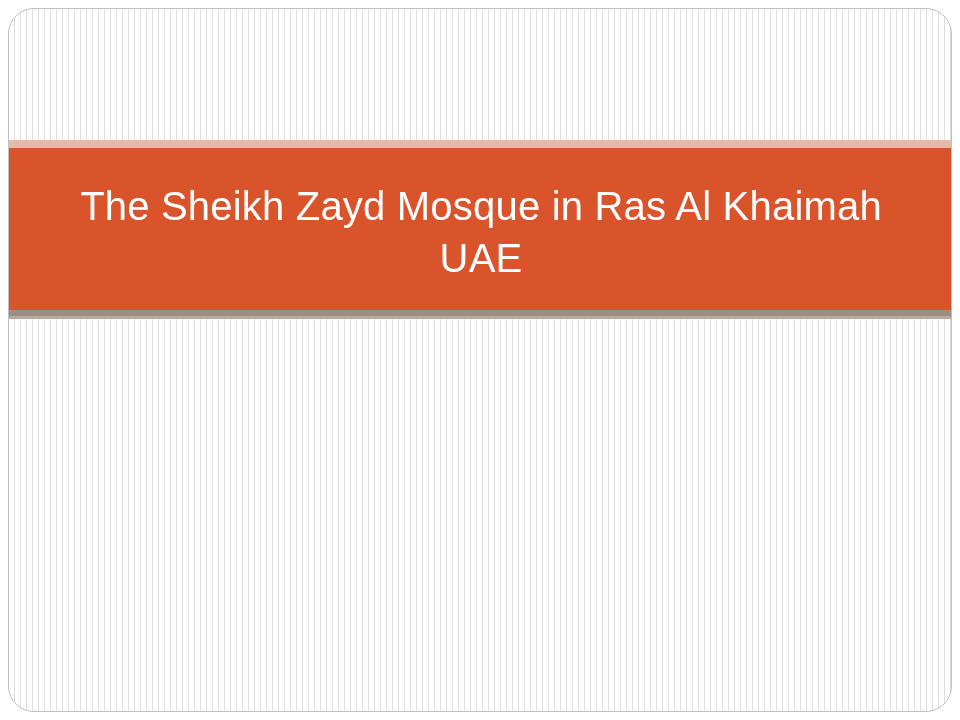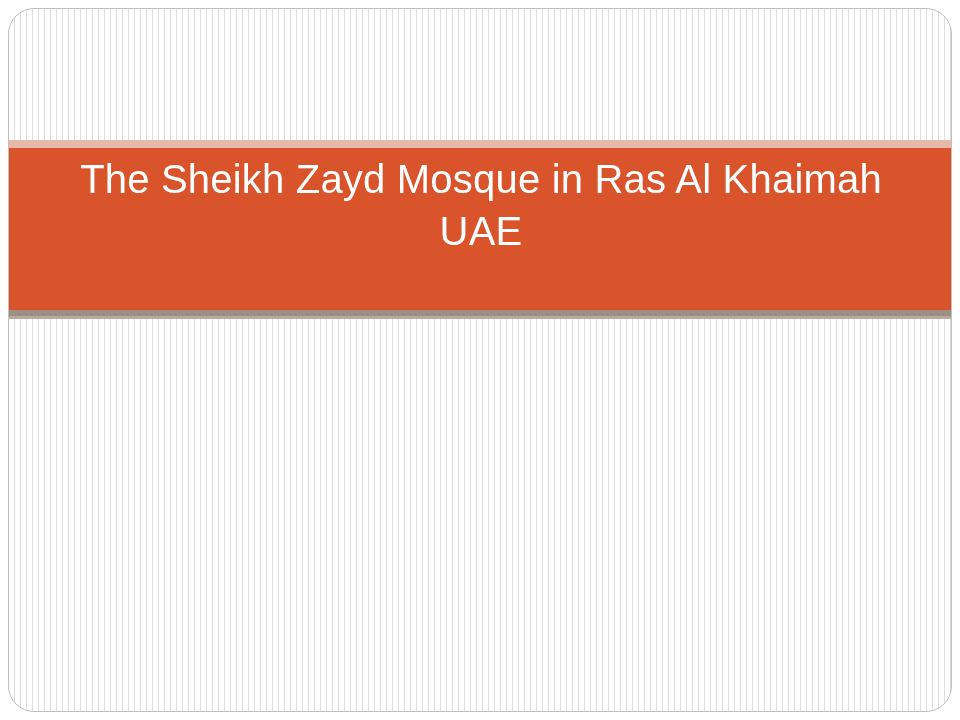--- a/index.html
+++ b/index.html
@@ -86,21 +86,21 @@
   }
 
   .band-main {
     position: absolute;
     left: 0;
     top: 13px;
     width: 100%;
     height: 157px;
     background: #d9532b;
     display: flex;
-    align-items: flex-start;
+    align-items: center;
     justify-content: center;
   }
 
   .band-bottom-grey {
     position: absolute;
     left: 0;
     top: 170px;
     width: 100%;
     height: 6px;
     background: #9d8e84;

